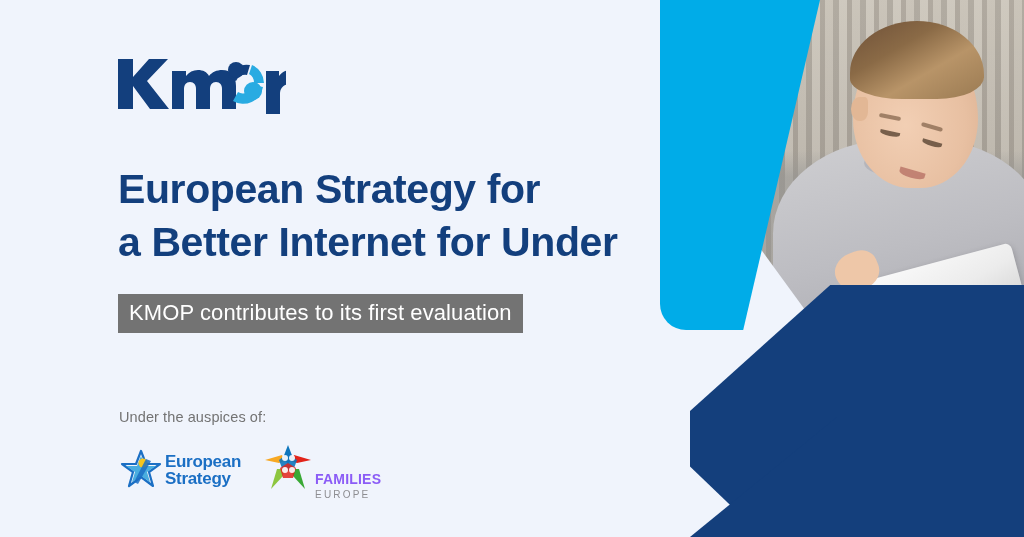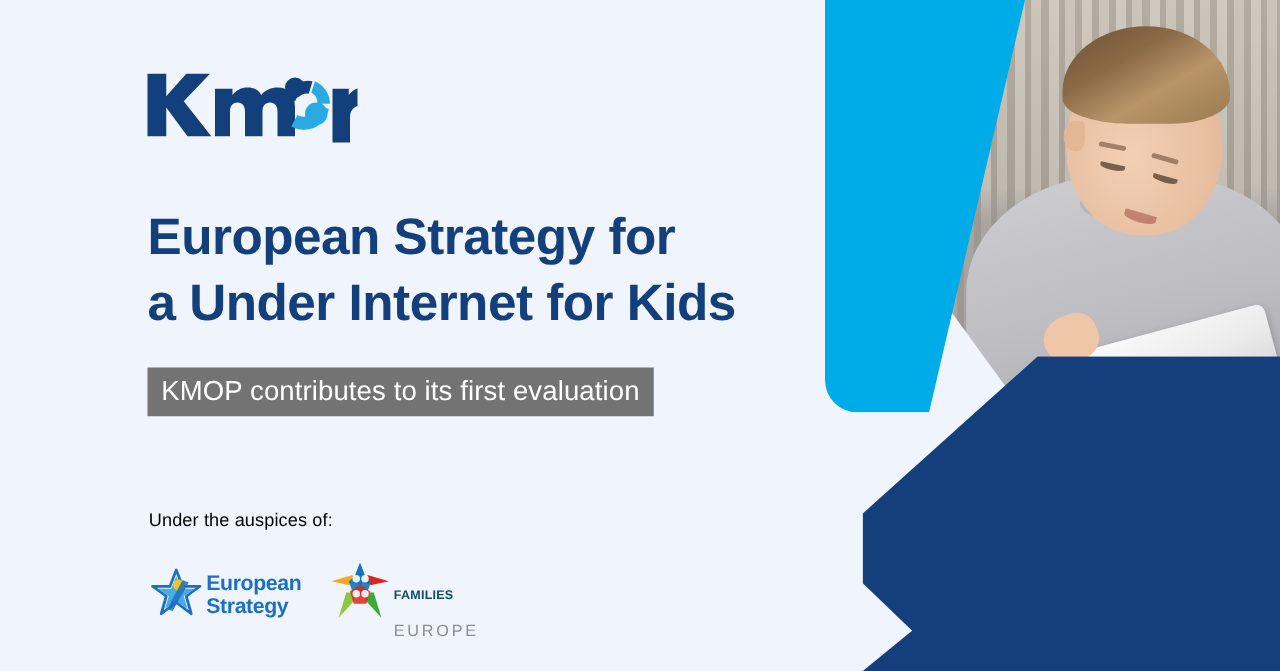--- a/index.html
+++ b/index.html
@@ -289,21 +289,21 @@
     font-size: 22px;
     line-height: 1;
     padding: 8px 11px 9px 11px;
     letter-spacing: 0.1px;
   }
 
   .auspices-label {
     position: absolute;
     left: 119px;
     top: 409px;
-    color: #000000;
+    color: #737373;
     font-size: 14.5px;
     letter-spacing: 0.1px;
   }
 
   .partner-logos {
     position: absolute;
     left: 120px;
     top: 440px;
     display: flex;
     align-items: center;
@@ -320,31 +320,31 @@
     line-height: 1.02;
     letter-spacing: -0.3px;
   }
   .coface-text {
     display: flex;
     flex-direction: column;
     margin-left: 2px;
     line-height: 1;
   }
   .coface-t1 {
-    color: #0c4a6e;
+    color: #8b5cf6;
     font-weight: bold;
-    font-size: 10px;
+    font-size: 14px;
     letter-spacing: 0.2px;
     margin-top: 32px;
   }
   .coface-t2 {
     color: #8d8d91;
-    font-size: 13px;
+    font-size: 10px;
     letter-spacing: 2.2px;
-    margin-top: 16px;
+    margin-top: 4px;
   }
 </style>
 </head>
 <body>
 
 <div class="banner">
 
   <div class="photo-panel">
     <div class="photo-clip">
       <div class="photo">
@@ -392,21 +392,21 @@
         <circle cx="120" cy="17" r="8" fill="#133f7d"></circle>
 
         <circle cx="137" cy="38" r="9" fill="#29abe2"></circle>
 
         <path d="M150 18 h13 v5 c3,-4 7,-6 12,-6 v14 c-6,0 -11,3 -11,10 v20 h-14 z" fill="#133f7d"></path>
       </svg>
     </div>
 
     <div class="headline">
       <span>European Strategy for</span>
-      <span>a Under Internet for Kids</span>
+      <span>a Better Internet for Under</span>
     </div>
 
     <div class="subtitle-wrap">
       <div class="subtitle">KMOP contributes to its first evaluation</div>
     </div>
 
     <div class="auspices-label">Under the auspices of:</div>
 
     <div class="partner-logos">
 

